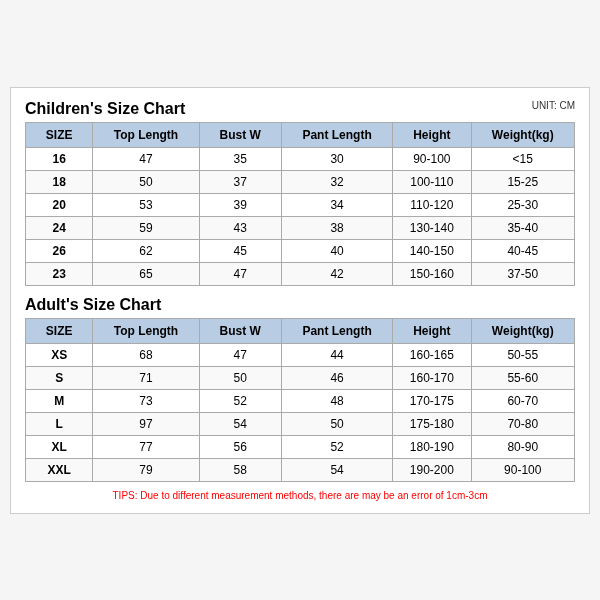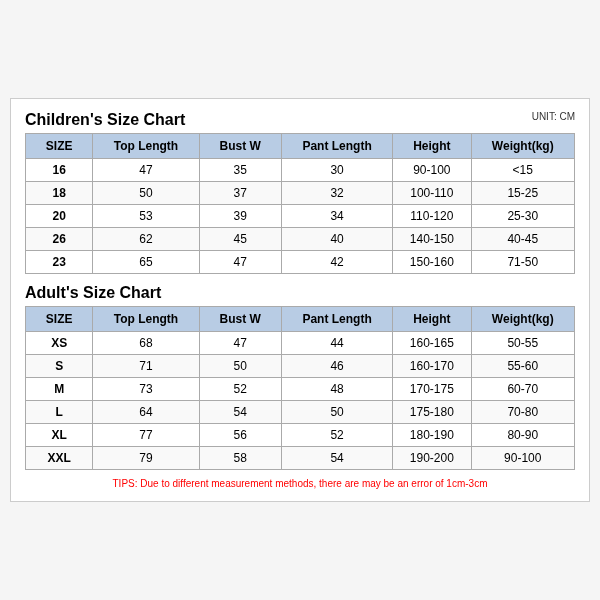--- a/index.html
+++ b/index.html
@@ -110,34 +110,42 @@
         </tr>
         <tr>
           <td>20</td>
           <td>53</td>
           <td>39</td>
           <td>34</td>
           <td>110-120</td>
           <td>25-30</td>
         </tr>
         <tr>
+          <td>24</td>
+          <td>59</td>
+          <td>43</td>
+          <td>38</td>
+          <td>130-140</td>
+          <td>35-40</td>
+        </tr>
+        <tr>
           <td>26</td>
           <td>62</td>
           <td>45</td>
           <td>40</td>
           <td>140-150</td>
           <td>40-45</td>
         </tr>
         <tr>
           <td>23</td>
           <td>65</td>
           <td>47</td>
           <td>42</td>
           <td>150-160</td>
-          <td>71-50</td>
+          <td>37-50</td>
         </tr>
       </tbody>
   </table>
 
   <div class="section-gap"></div>
 
   <div class="section-title">
     <span>Adult's Size Chart</span>
   </div>
 
@@ -172,21 +180,21 @@
         <tr>
           <td>M</td>
           <td>73</td>
           <td>52</td>
           <td>48</td>
           <td>170-175</td>
           <td>60-70</td>
         </tr>
         <tr>
           <td>L</td>
-          <td>64</td>
+          <td>97</td>
           <td>54</td>
           <td>50</td>
           <td>175-180</td>
           <td>70-80</td>
         </tr>
         <tr>
           <td>XL</td>
           <td>77</td>
           <td>56</td>
           <td>52</td>

